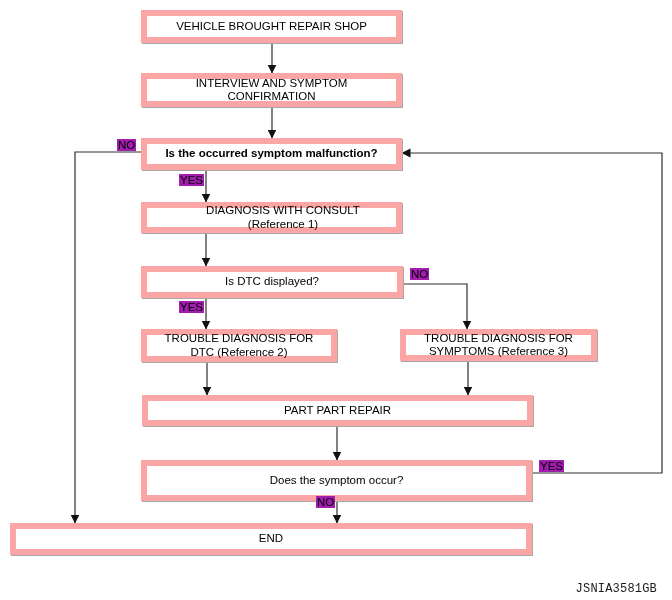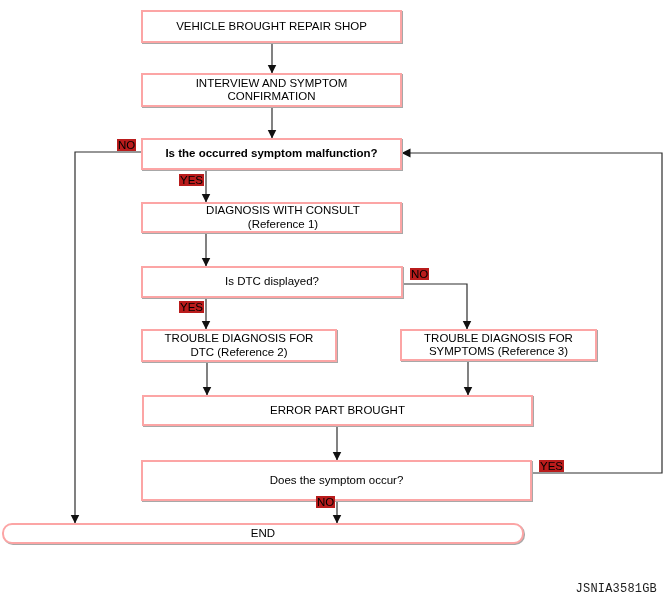--- a/index.html
+++ b/index.html
@@ -2,39 +2,39 @@
 <html><head>
 <meta charset="utf-8">
 <style>
   html,body{margin:0;padding:0;background:#ffffff;}
   .stage{
     position:relative;width:672px;height:600px;background:#ffffff;
     font-family:"Liberation Sans",sans-serif;color:#000;overflow:hidden;
   }
   svg.wires{position:absolute;left:0;top:0;width:672px;height:600px;}
   .node{
-    position:absolute;border:2px solid #fca5a5;background:#fff;
+    position:absolute;border:6px solid #fca5a5;background:#fff;
     display:flex;align-items:center;justify-content:center;
     font-size:11.5px;line-height:13.5px;text-align:center;
     box-shadow:1px 1px 0 #a8a8a8;box-sizing:border-box;
   }
   .node span{white-space:pre-line;}
   .node.leftblock span{text-align:center;}
   
   #n1 {left:141px;top:10px; width:261px;height:33px;}
   #n2 {left:141px;top:73px; width:261px;height:34px;}
   #n3 {left:141px;top:138px;width:261px;height:32px;font-weight:bold;}
   #n4 {left:141px;top:202px;width:261px;height:31px;padding-left:23px;}
   #n5 {left:141px;top:266px;width:262px;height:32px;}
   #n6 {left:141px;top:329px;width:196px;height:33px;}
   #n7 {left:400px;top:329px;width:197px;height:32px;}
   #n8 {left:142px;top:395px;width:391px;height:31px;}
   #n9 {left:141px;top:460px;width:391px;height:41px;}
-  #n10{left:2px; top:523px;width:522px;height:21px;border-radius:10px;}
-  .lbl{position:absolute;font-size:11.5px;line-height:12px;background:#b91c1c;padding:0 1px;}
+  #n10{left:10px; top:523px;width:522px;height:32px;}
+  .lbl{position:absolute;font-size:11.5px;line-height:12px;background:#a21caf;padding:0 1px;}
   #lbl-no-malfunction {left:117px;top:139px;}
   #lbl-yes-malfunction{left:179px;top:174px;}
   #lbl-no-dtc         {left:410px;top:268px;}
   #lbl-yes-dtc        {left:179px;top:301px;}
   #lbl-yes-occur      {left:539px;top:460px;}
   #lbl-no-occur       {left:316px;top:496px;}
   .figid{position:absolute;right:15px;top:582px;font-size:12px;letter-spacing:.2px;color:#1c1c1c;font-family:Liberation Mono, monospace;}
 </style>
 </head>
 <body>
@@ -89,21 +89,21 @@
     <span>TROUBLE DIAGNOSIS FOR
 DTC (Reference 2)</span>
   </div>
 
   <div class="node leftblock" id="n7">
     <span>TROUBLE DIAGNOSIS FOR
 SYMPTOMS (Reference 3)</span>
   </div>
 
   <div class="node" id="n8">
-    <span>ERROR PART BROUGHT</span>
+    <span>PART PART REPAIR</span>
   </div>
 
   <div class="node" id="n9">
     <span>Does the symptom occur?</span>
   </div>
 
   <div class="node" id="n10">
     <span>END</span>
   </div>
 

